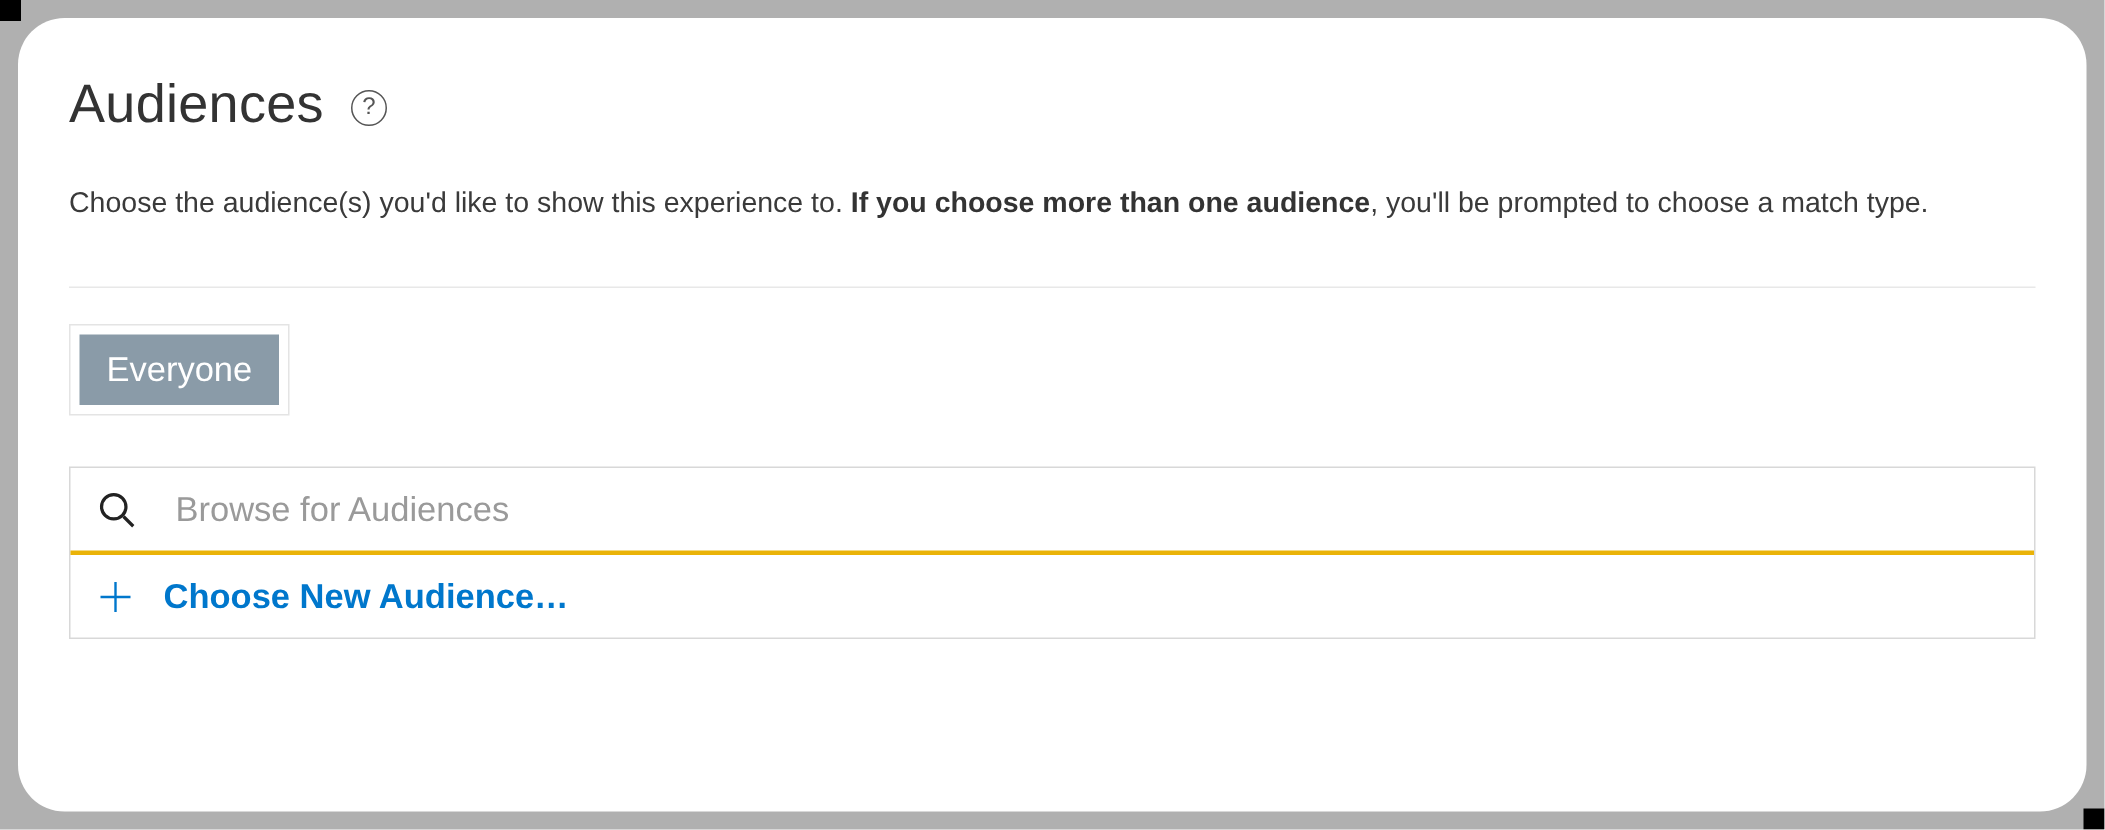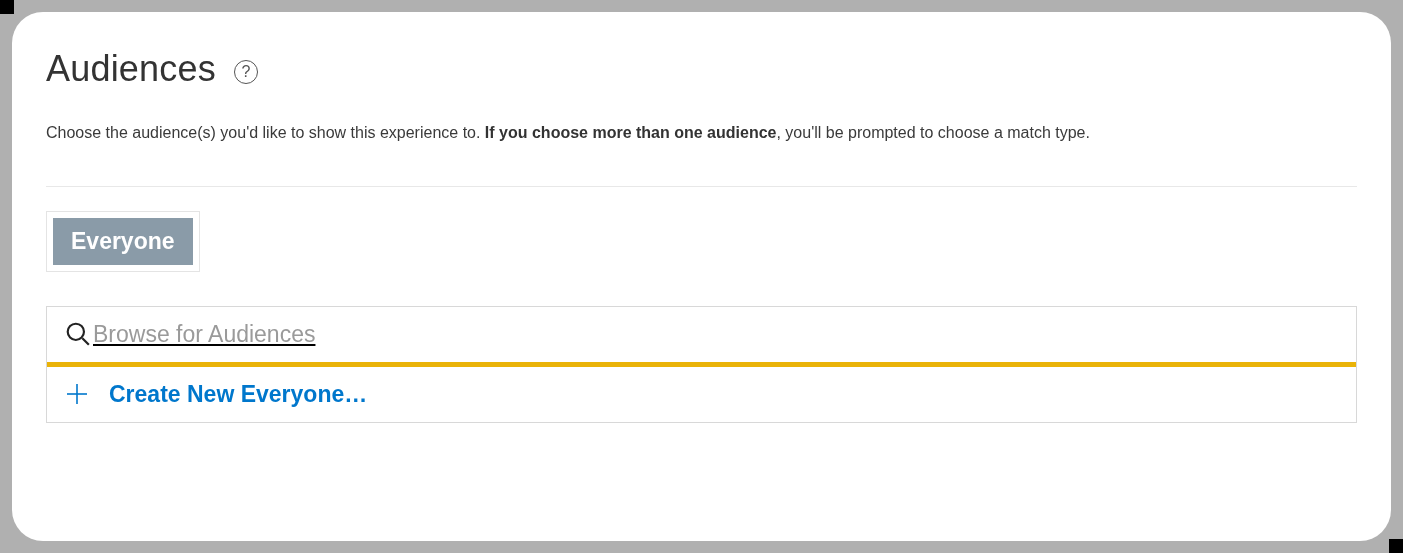--- a/index.html
+++ b/index.html
@@ -57,21 +57,21 @@
       border-radius: 50%;
       display: flex;
       align-items: center;
       justify-content: center;
       font-size: 16px;
       color: #555;
       font-weight: 500;
       margin-top: 6px;
     }
     .description {
-      font-size: 16px;
+      font-size: 19px;
       line-height: 1.85;
       color: #3a3a3a;
       margin-bottom: 38px;
       font-weight: 400;
     }
     .description .bold {
       font-weight: 700;
       color: #333;
     }
     .divider {
@@ -82,35 +82,34 @@
     .chip-container {
       border: 1px solid #e4e4e4;
       padding: 6px;
       display: inline-block;
       margin-bottom: 34px;
     }
     .chip {
       background: #8a9ba8;
       color: #ffffff;
       font-size: 23px;
-      font-weight: 700;
+      font-weight: 400;
       padding: 10px 18px;
       display: inline-block;
       text-align: right;
     }
     .list-box {
       border: 1px solid #d8d8d8;
     }
     .search-row {
       display: flex;
       align-items: center;
       padding: 14px 18px;
-      gap: 2px;
-      border-bottom: 5px solid #eab308;
-      text-decoration: underline;
+      gap: 26px;
+      border-bottom: 3px solid #eab308;
     }
     .search-icon svg {
       width: 26px;
       height: 26px;
       display: block;
     }
     .search-input {
       border: none;
       outline: none;
       font-size: 23px;
@@ -172,16 +171,16 @@
       </span>
       <input type="text" class="search-input" placeholder="Browse for Audiences" style="">
     </div>
     <div class="create-row">
       <span class="plus-icon">
         <svg viewBox="0 0 24 24" fill="none" stroke="#0077cc" stroke-width="1.6">
           <line x1="12" y1="2" x2="12" y2="22"></line>
           <line x1="2" y1="12" x2="22" y2="12"></line>
         </svg>
       </span>
-      <span class="create-label">Create New Everyone…</span>
+      <span class="create-label">Choose New Audience…</span>
     </div>
   </div>
 </div>
 
 </body></html>

